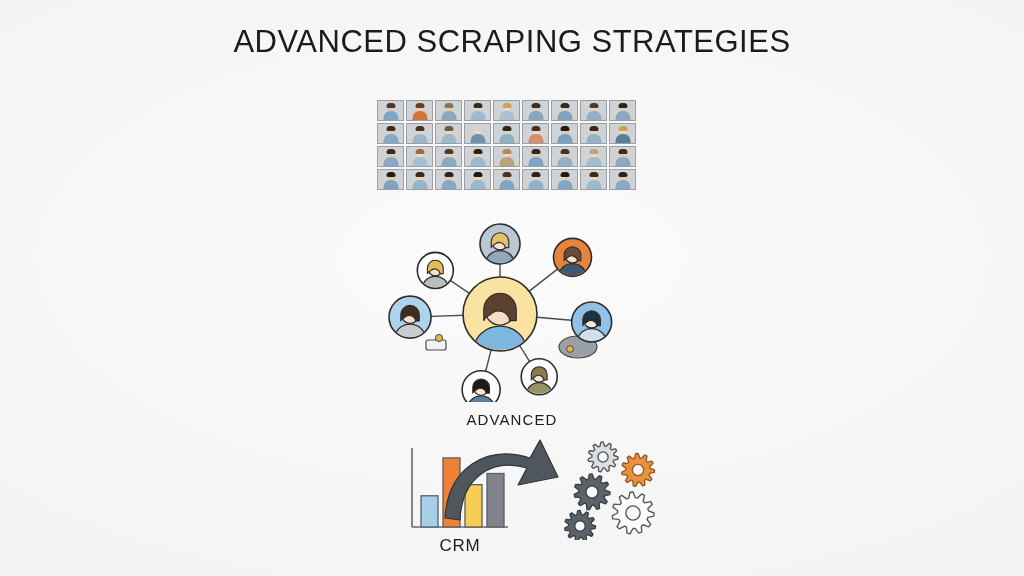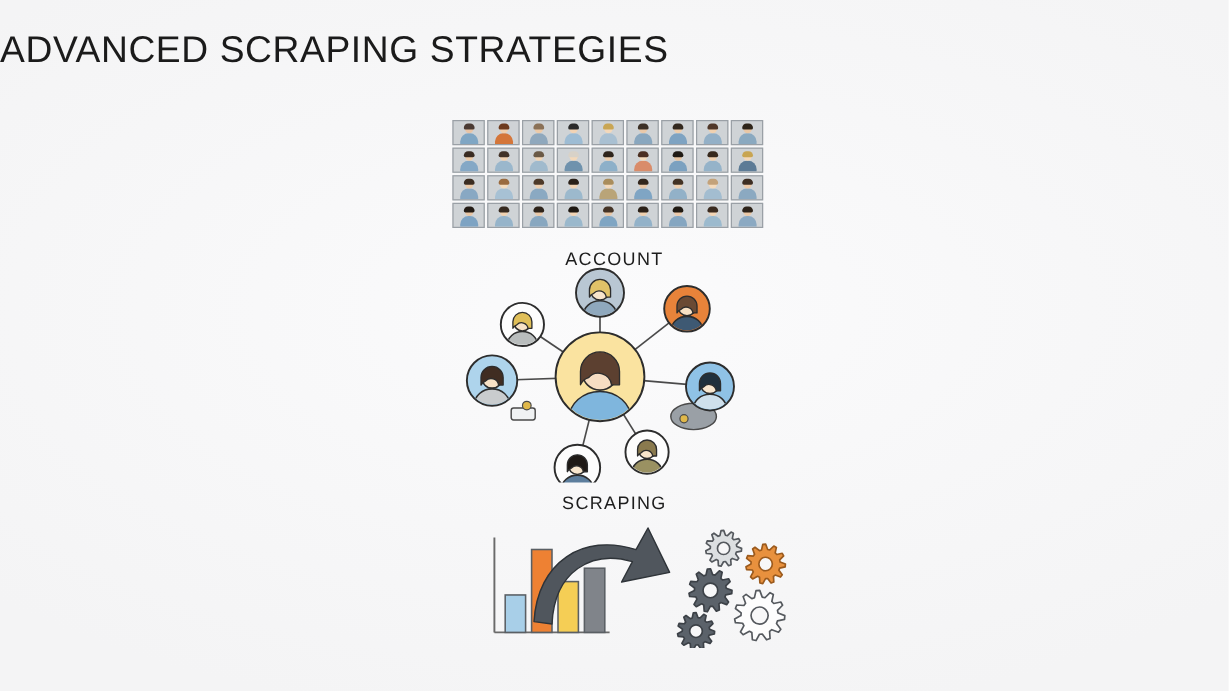--- a/index.html
+++ b/index.html
@@ -17,21 +17,21 @@
     overflow: hidden;
     background:
       radial-gradient(ellipse 70% 60% at 50% 45%, #fbfbfc 0%, #f7f7f8 55%, #f4f4f5 100%);
   }
   
   #title {
     position: absolute;
     top: 24px;
     left: 0;
     width: 1024px;
-    text-align: left;
+    text-align: center;
     font-size: 31px;
     letter-spacing: 0.5px;
     font-weight: 400;
     color: #1b1b1b;
     white-space: nowrap;
   }
   #subtitle {
     position: absolute;
     top: 67px;
     left: 0;
@@ -314,22 +314,22 @@
         <div class="head" style="background: rgb(242, 213, 181);"></div>
         <div class="hair" style="background: rgb(58, 43, 32);"></div>
       </div>
       <div class="thumb" style="border-color: rgb(154, 160, 166); background: rgb(207, 211, 214);">
         <div class="body" style="background: rgb(139, 169, 194);"></div>
         <div class="head" style="background: rgb(235, 200, 166);"></div>
         <div class="hair" style="background: rgb(44, 34, 25);"></div>
       </div>
     </div>
 
-  <div class="section-label" id="account-label">ACCOUNT</div>
-  <div class="section-label" id="feedback-label">SCRAPING</div>
+  <div class="section-label" id="feedback-label">ADVANCED</div>
+  <div id="crm-label">CRM</div>
 
   <div id="network">
     <svg id="network-svg" width="260" height="180" viewBox="0 0 260 180">
         <line x1="118" y1="92" x2="118" y2="22" stroke="#4a4a4a" stroke-width="1.4"></line>
         <line x1="118" y1="92" x2="53.33506934070675" y2="48.38295352928174" stroke="#4a4a4a" stroke-width="1.4"></line>
         <line x1="118" y1="92" x2="28.054825568281387" y2="95.14095470322506" stroke="#4a4a4a" stroke-width="1.4"></line>
         <line x1="118" y1="92" x2="190.49698933181844" y2="35.35914427003945" stroke="#4a4a4a" stroke-width="1.4"></line>
         <line x1="118" y1="92" x2="209.64991222444058" y2="100.01832833278455" stroke="#4a4a4a" stroke-width="1.4"></line>
         <line x1="118" y1="92" x2="99.13009214322591" y2="167.68306664952775" stroke="#4a4a4a" stroke-width="1.4"></line>
         <line x1="118" y1="92" x2="157.21402555325716" y2="154.75555911557552" stroke="#4a4a4a" stroke-width="1.4"></line>

